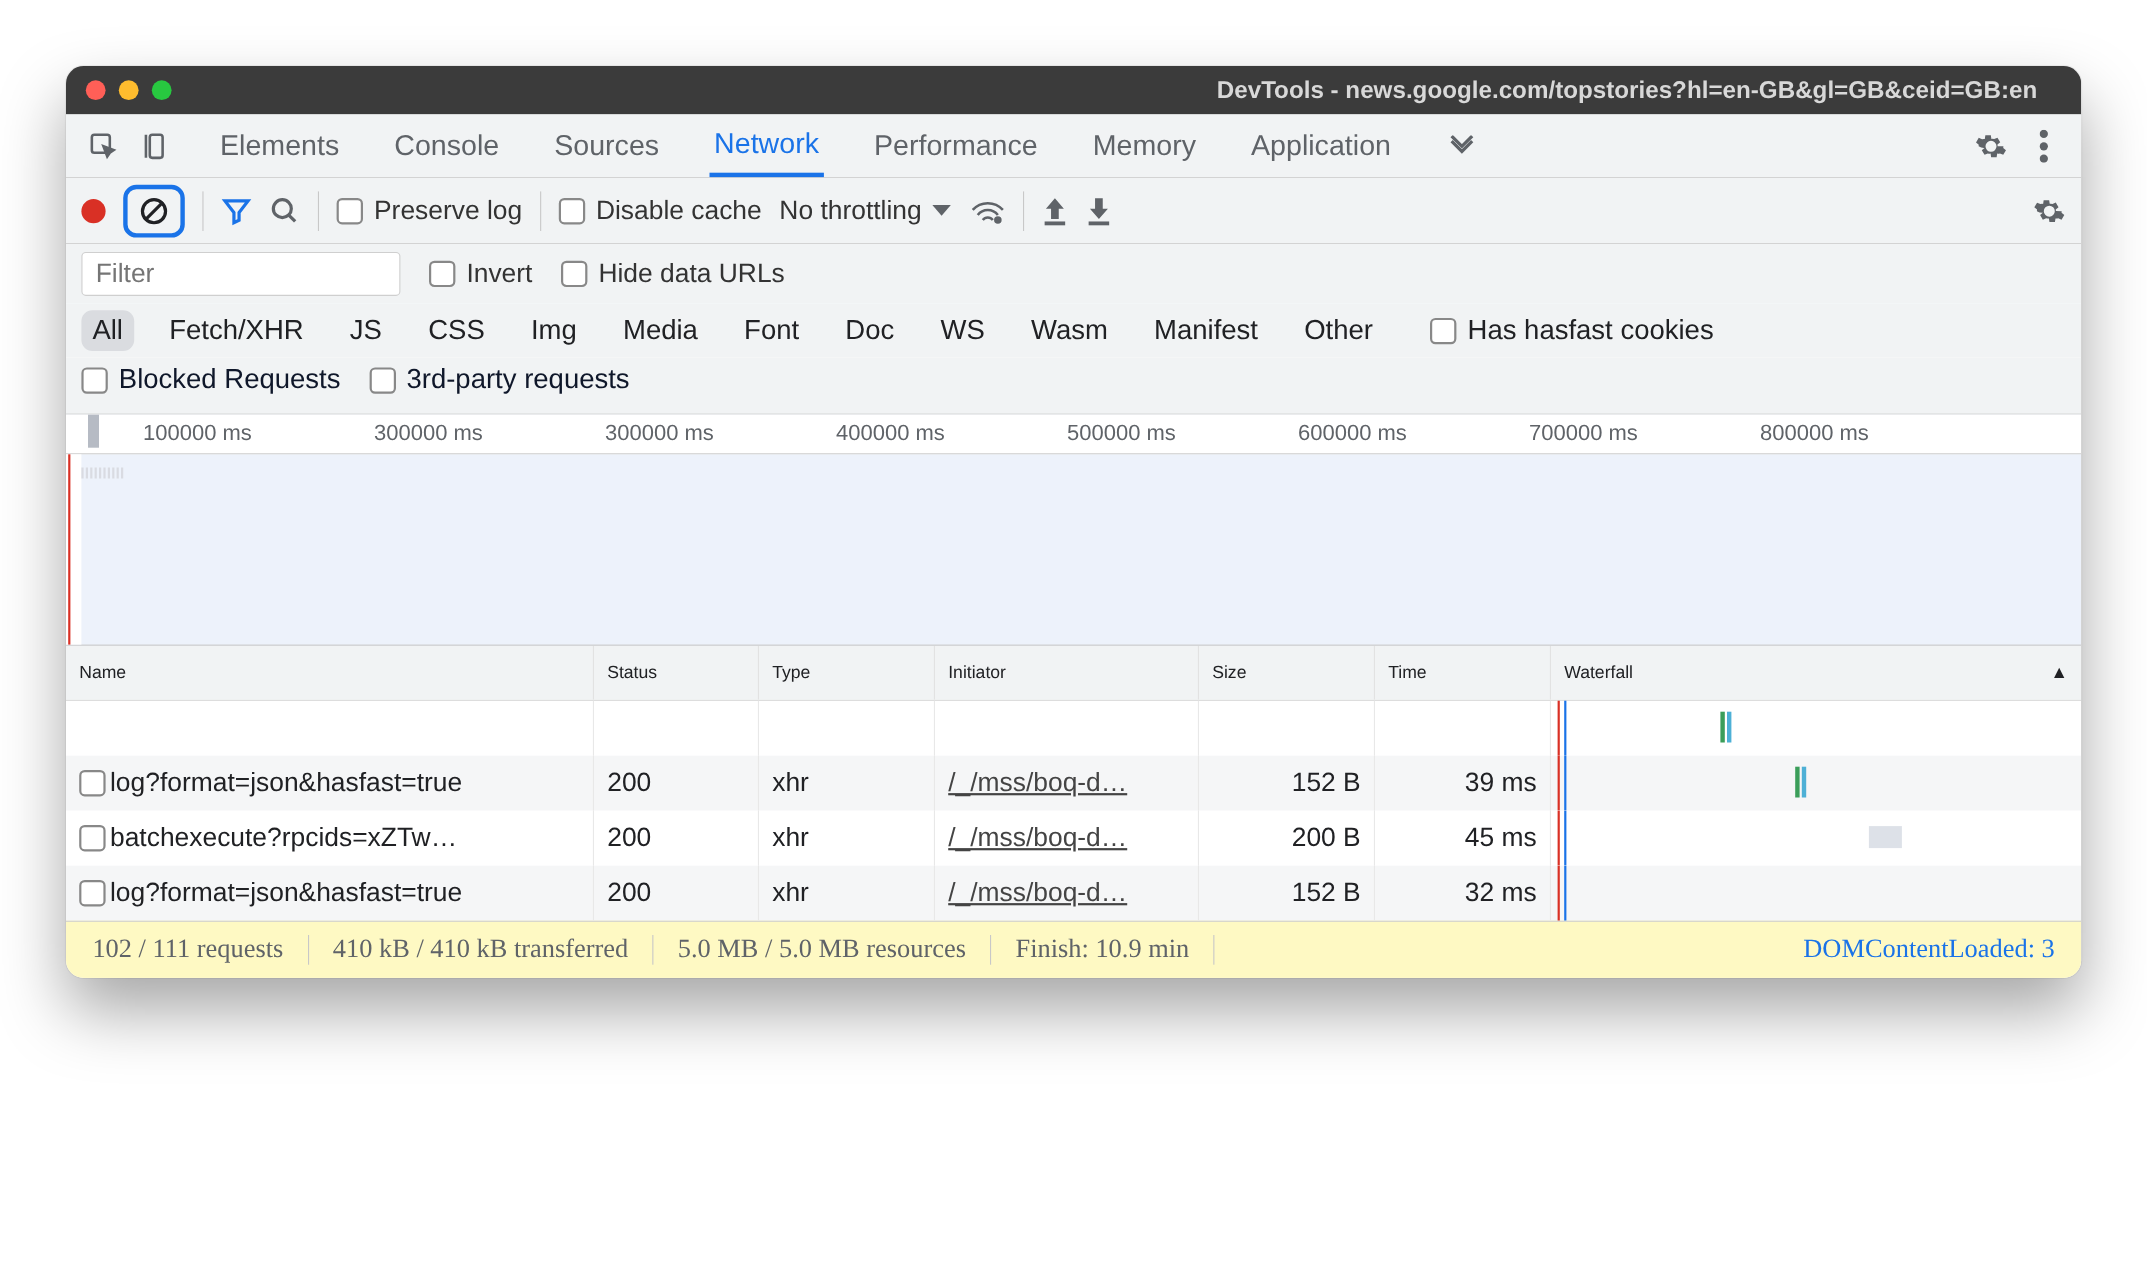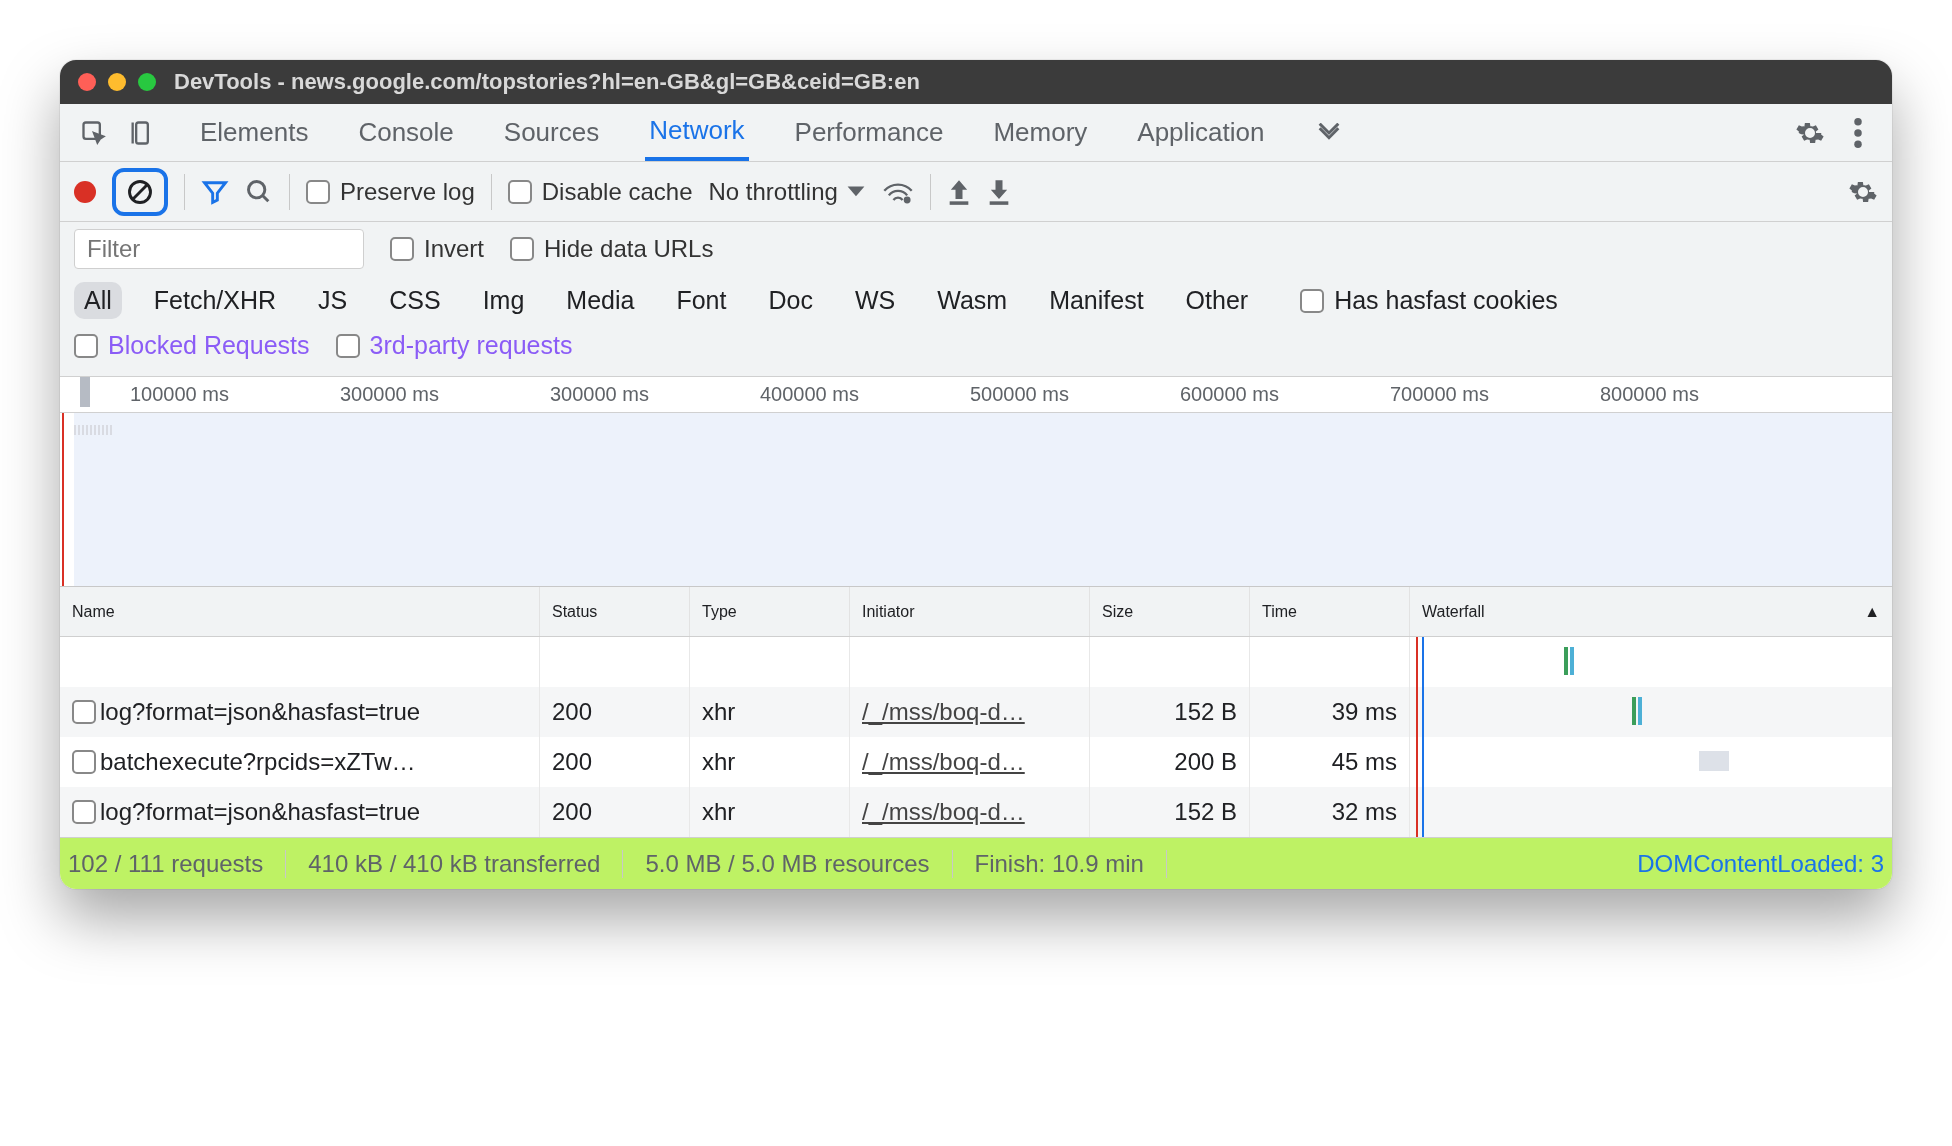--- a/index.html
+++ b/index.html
@@ -5,41 +5,41 @@
   * { box-sizing: border-box; margin: 0; padding: 0; }
   html, body { width: 1952px; height: 1146px; font-family: -apple-system, "Helvetica Neue", Arial, sans-serif; background: #fff; }
   .shadow-wrap { padding: 60px; }
   .window { width: 1832px; border-radius: 16px; overflow: hidden; box-shadow: 0 30px 60px rgba(0,0,0,.35), 0 0 0 1px rgba(0,0,0,.05); background: #fff; }
   .titlebar { display: flex; align-items: center; height: 44px; background: #3b3b3b; color: #d8d8d8; font-size: 22px; font-weight: 600; }
   .traffic { display: flex; gap: 12px; padding: 0 18px; }
   .dot { width: 18px; height: 18px; border-radius: 50%; }
   .dot.red { background: #ff5f57; }
   .dot.yellow { background: #febc2e; }
   .dot.green { background: #28c840; }
-  .title-text { flex: 1; text-align: left; padding-right: 80px; white-space: nowrap; overflow: hidden; }
+  .title-text { flex: 1; text-align: right; padding-right: 40px; white-space: nowrap; overflow: hidden; }
   .tabs-row { display: flex; align-items: center; height: 58px; border-bottom: 1px solid #d0d0d0; background: #f1f3f4; padding: 0 10px; text-align: center; }
   .tabs-row .icon-btn { width: 48px; height: 48px; display: flex; align-items: center; justify-content: center; color: #5f6368; }
   .tabs { display: flex; align-items: stretch; height: 100%; margin-left: 30px; gap: 42px; font-size: 26px; color: #5f6368; }
   .tab { display: flex; align-items: center; padding: 0 4px; cursor: pointer; }
   .tab.active { color: #1a73e8; border-bottom: 4px solid #1a73e8; }
   .tabs-row .spacer { flex: 1; }
   .toolbar2 { display: flex; align-items: center; height: 60px; border-bottom: 1px solid #d0d0d0; background: #f1f3f4; padding: 0 14px; font-size: 24px; color: #333; gap: 16px; }
   .rec-dot { width: 22px; height: 22px; border-radius: 50%; background: #d93025; }
   .clear-hl { width: 56px; height: 48px; border: 4px solid #1a73e8; border-radius: 12px; display: flex; align-items: center; justify-content: center; }
   .vdiv { width: 1px; height: 36px; background: #c8c8c8; }
   .chk { width: 24px; height: 24px; border: 2px solid #888; border-radius: 5px; background: #fff; flex: none; }
   .chk-lbl { display: flex; align-items: center; gap: 10px; cursor: pointer; }
   .throttle { display: flex; align-items: center; gap: 8px; cursor: pointer; }
   .toolbar2 .spacer { flex: 1; }
   .filter-row { display: flex; align-items: center; height: 54px; background: #f1f3f4; padding: 0 14px; gap: 26px; font-size: 24px; color: #333; }
   .filter-input { width: 290px; height: 40px; border: 1px solid #cfcfcf; background: #fff; border-radius: 4px; padding: 0 12px; font-size: 24px; }
   .type-row { display: flex; align-items: center; flex-wrap: wrap; gap: 22px; background: #f1f3f4; padding: 6px 14px 6px 14px; font-size: 25px; color: #202124; }
   .type-pill { padding: 4px 10px; border-radius: 10px; cursor: pointer; }
   .type-pill.active { background: #dadce0; }
-  .type-row2 { display: flex; align-items: center; gap: 26px; background: #f1f3f4; padding: 6px 14px 16px 14px; font-size: 25px; color: #8b5cf6; border-bottom: 1px solid #d0d0d0; }
+  .type-row2 { display: flex; align-items: center; gap: 26px; background: #f1f3f4; padding: 6px 14px 16px 14px; font-size: 25px; color: #0f172a; border-bottom: 1px solid #d0d0d0; }
   .timeline { height: 210px; background: #edf2fb; position: relative; border-bottom: 1px solid #c8c8c8; }
   .ruler { height: 36px; background: #fff; border-bottom: 1px solid #d0d0d0; position: relative; font-size: 20px; color: #5f6368; }
   .ruler .tick { position: absolute; top: 6px; }
   .timeline .leftbar { position: absolute; left: 0; top: 36px; bottom: 0; width: 14px; background: #fff; }
   .timeline .graymark { position: absolute; top: 0; left: 20px; width: 10px; height: 30px; background: #b6bbc4; }
   .timeline .redline { position: absolute; top: 36px; bottom: 0; left: 2px; width: 2px; background: #d93025; }
   .timeline .tinyticks { position: absolute; top: 48px; left: 14px; height: 12px; width: 80px; display:flex; gap:2px;}
   .timeline .tinyticks i { width:2px; height:10px; background:#d9dbe2; display:block;}
   .grid-head { display: grid; grid-template-columns: 480px 150px 160px 240px 160px 160px 1fr; height: 50px; border-bottom: 1px solid #cfcfcf; font-size: 16px; color: #202124; }
   .grid-head > div { display: flex; align-items: center; padding: 0 12px; border-right: 1px solid #e2e2e2; background: #f1f3f4; }
@@ -54,21 +54,21 @@
   .row .initiator span { text-decoration: underline; color: #444; }
   .row .num { justify-content: flex-end; }
   .waterfall-cell { position: relative; }
   .vline { position: absolute; top: 0; bottom: 0; width: 2px; }
   .vline.red { background: #d93025; left: 6px; }
   .vline.blue { background: #1a73e8; left: 12px; }
   .wmark { position: absolute; top: 10px; height: 28px; width: 10px; border-left: 4px solid #3b9e5a; border-right: 4px solid #4db0d6; }
   .spacer-row { height: 50px; display:grid; grid-template-columns: 480px 150px 160px 240px 160px 160px 1fr; }
   .spacer-row > div { border-right:1px solid #e8e8e8; position:relative;}
   .spacer-row > div:last-child{border-right:none;}
-  .statusbar { display: flex; align-items: center; height: 52px; border-top: 1px solid #cfcfcf; background: #bef264; padding: 0 8px; font-size: 24px; color: #5f6368; gap: 0; }
+  .statusbar { display: flex; align-items: center; height: 52px; border-top: 1px solid #cfcfcf; background: #fef9c3; padding: 0 24px; font-size: 24px; color: #5f6368; gap: 0; font-family: Liberation Serif, serif; }
   .statusbar .seg { padding: 0 22px; border-right: 1px solid #c8c8c8; }
   .statusbar .seg:first-child { padding-left: 0; }
   .statusbar .dcl { color: #1a73e8; margin-left: auto; padding-left: 22px; }
   svg { display: block; }
 </style>
 </head>
 <body>
 
 <div class="shadow-wrap">
 <div class="window">

